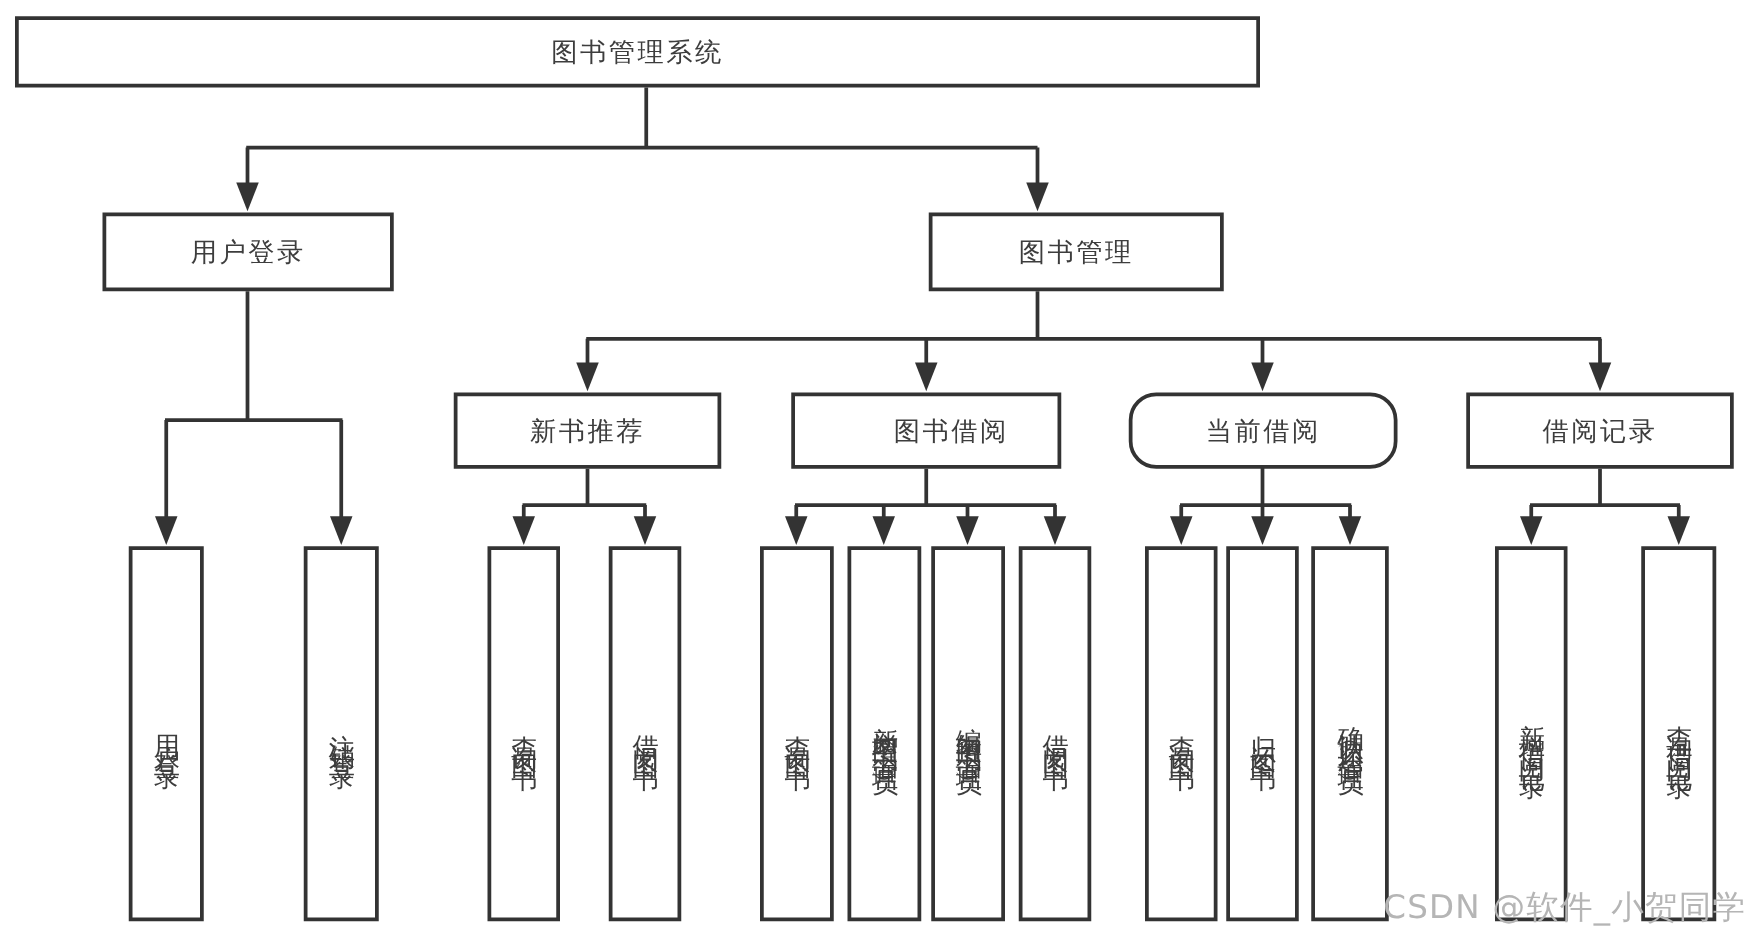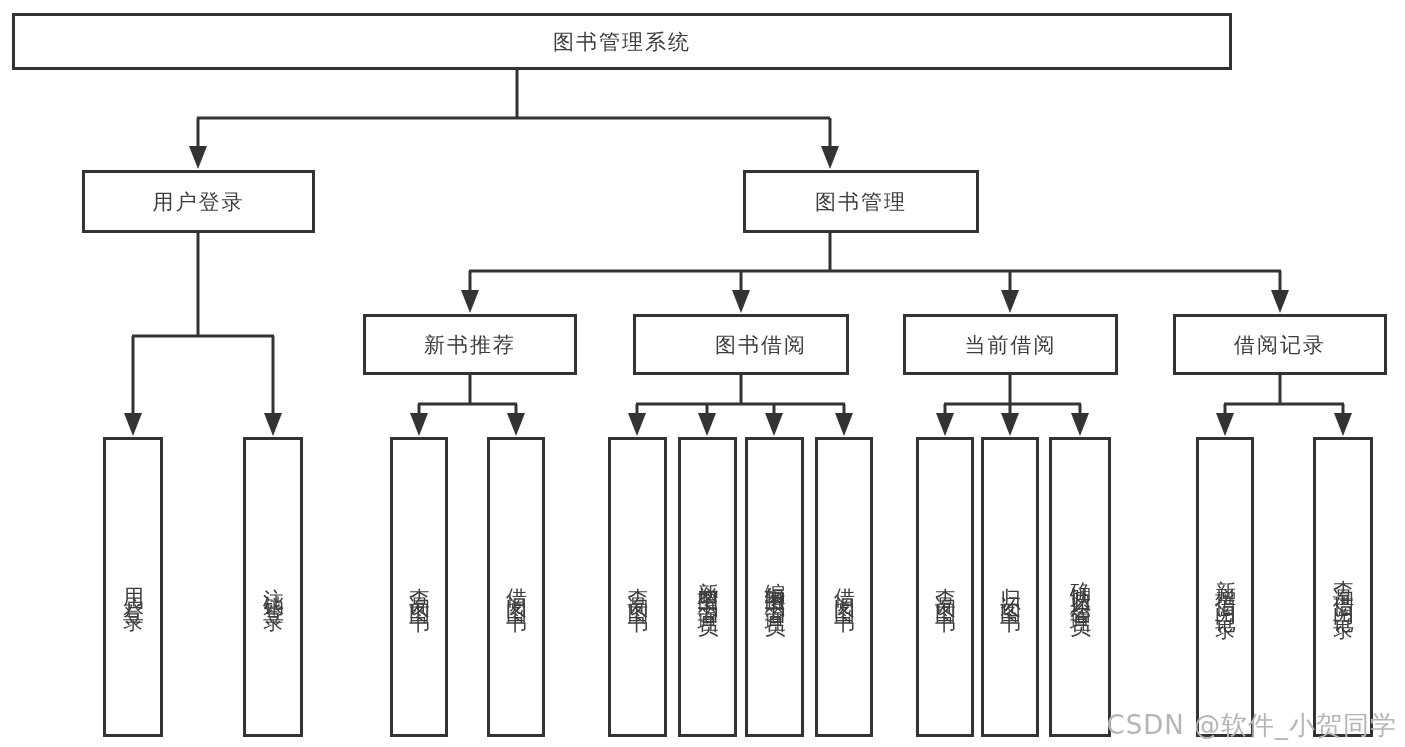--- a/index.html
+++ b/index.html
@@ -133,28 +133,28 @@
       <polygon points="765,413 783,413 774,436"></polygon>
       <polygon points="835,413 853,413 844,436"></polygon>
       <polygon points="936,413 954,413 945,436"></polygon>
       <polygon points="1001,413 1019,413 1010,436"></polygon>
       <polygon points="1071,413 1089,413 1080,436"></polygon>
       <polygon points="1216,413 1234,413 1225,436"></polygon>
       <polygon points="1334,413 1352,413 1343,436"></polygon>
     </g>
   </svg>
 
-  <div class="hbox root" style="left:12px; top:13px; width:1220px; height:57px;">图书管理系统</div>
+  <div class="hbox root" style="left:12px; top:13px; width:996px; height:57px;">图书管理系统</div>
 
   <div class="hbox" style="left:82px; top:170px; width:233px; height:63px;">用户登录</div>
   <div class="hbox" style="left:712px; top:170px; width:236px; height:63px;margin-left:31px;">图书管理</div>
 
   <div class="hbox" style="left:363px; top:314px; width:214px; height:61px;">新书推荐</div>
   <div class="hbox" style="left:633px; top:314px; width:216px; height:61px;padding-left:40px;">图书借阅</div>
-  <div class="hbox" style="left:903px; top:314px; width:215px; height:61px;">当前借阅</div>
+  <div class="hbox" style="left:903px; top:314px; width:215px; height:61px;border-radius:22px;">当前借阅</div>
   <div class="hbox" style="left:1173px; top:314px; width:214px; height:61px;">借阅记录</div>
 
   <div class="vbox" style="left:103px; top:437px; width:60px; height:300px;">用户登录</div>
   <div class="vbox" style="left:243px; top:437px; width:60px; height:300px;">注销登录</div>
 
   <div class="vbox" style="left:390px; top:437px; width:58px; height:300px;">查询图书</div>
   <div class="vbox" style="left:487px; top:437px; width:58px; height:300px;">借阅图书</div>
 
   <div class="vbox" style="left:608px; top:437px; width:59px; height:300px;">查询图书</div>
   <div class="vbox" style="left:678px; top:437px; width:59px; height:300px; letter-spacing:5px;">新增图书（管理员）</div>

